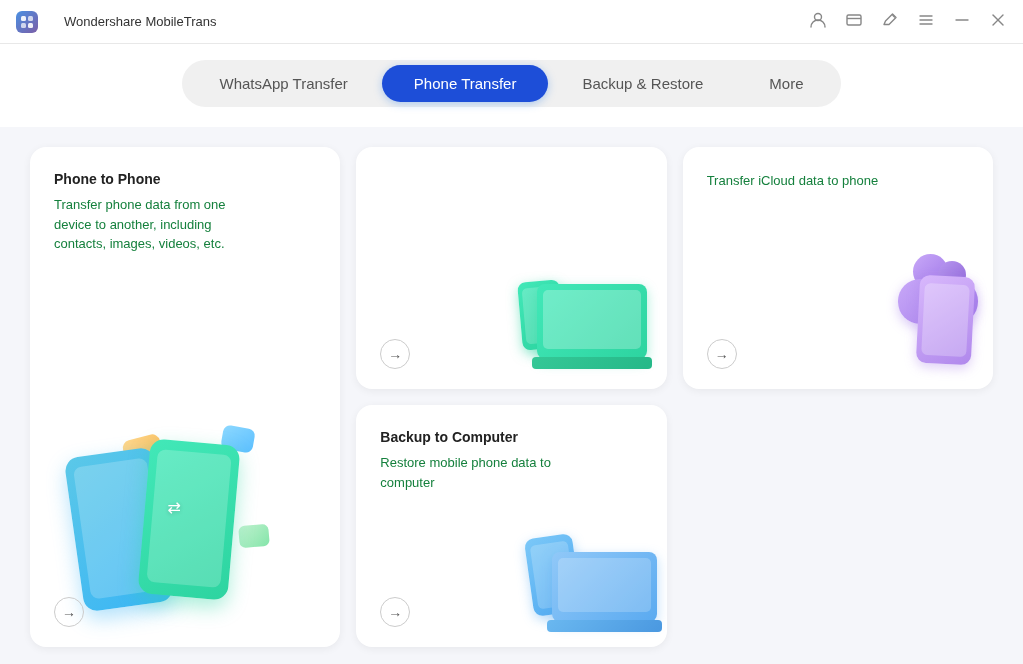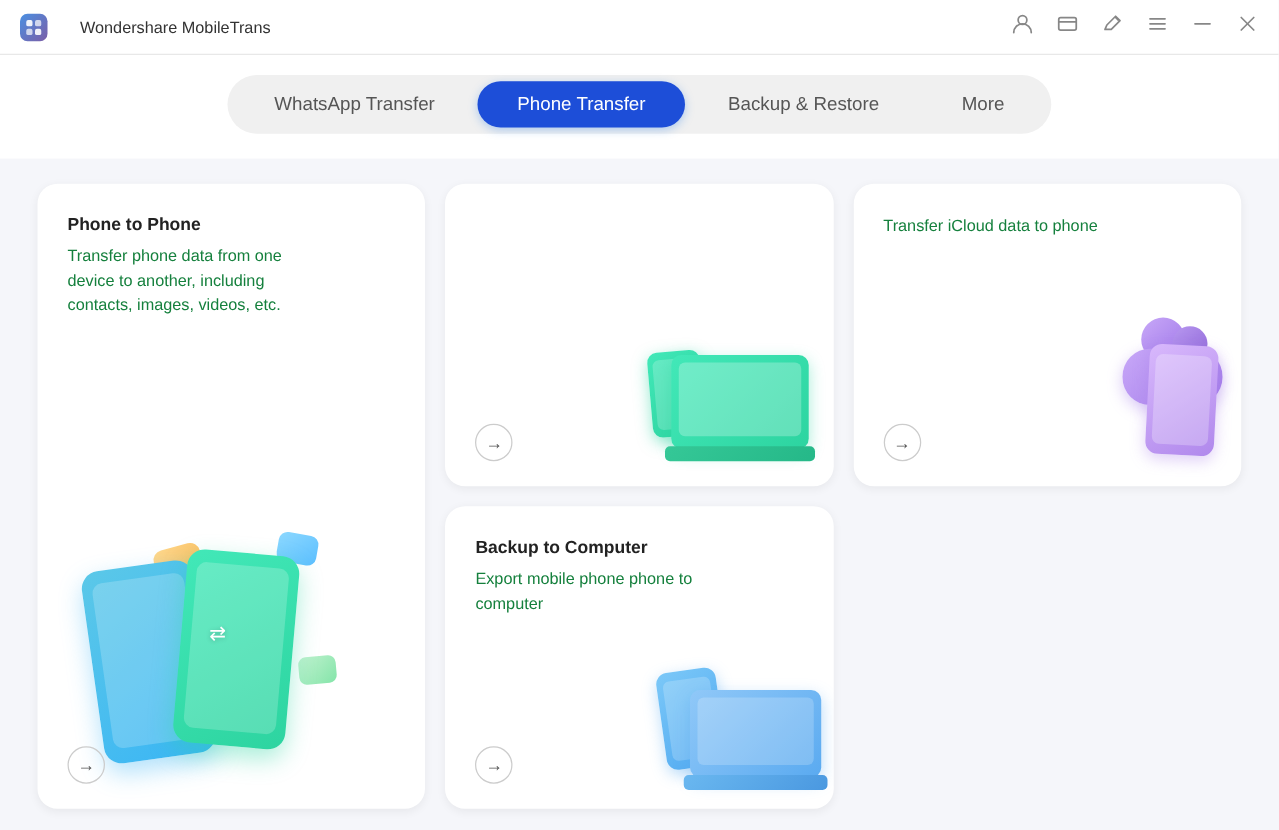--- a/index.html
+++ b/index.html
@@ -476,21 +476,21 @@
       <div class="phone-icloud">
         <div class="phone-icloud-screen"></div>
       </div>
     </div>
 
     <div class="card-arrow">→</div>
   </div>
 
   <div class="card">
     <div class="card-title">Backup to Computer</div>
-    <div class="card-desc">Export mobile phone phone to computer</div>
+    <div class="card-desc">Restore mobile phone data to computer</div>
 
     <div class="export-illustration">
       <div class="phone-export">
         <div style="position:absolute;top:7px;left:5px;right:5px;bottom:7px;background:rgba(255,255,255,0.2);border-radius:5px;"></div>
       </div>
       <div style="position:absolute;bottom:52px;right:80px;font-size:14px;color:#5aaaf0;font-weight:bold;">→</div>
       <div class="laptop-export">
         <div class="laptop-export-screen"></div>
       </div>
       <div class="laptop-export-base"></div>

